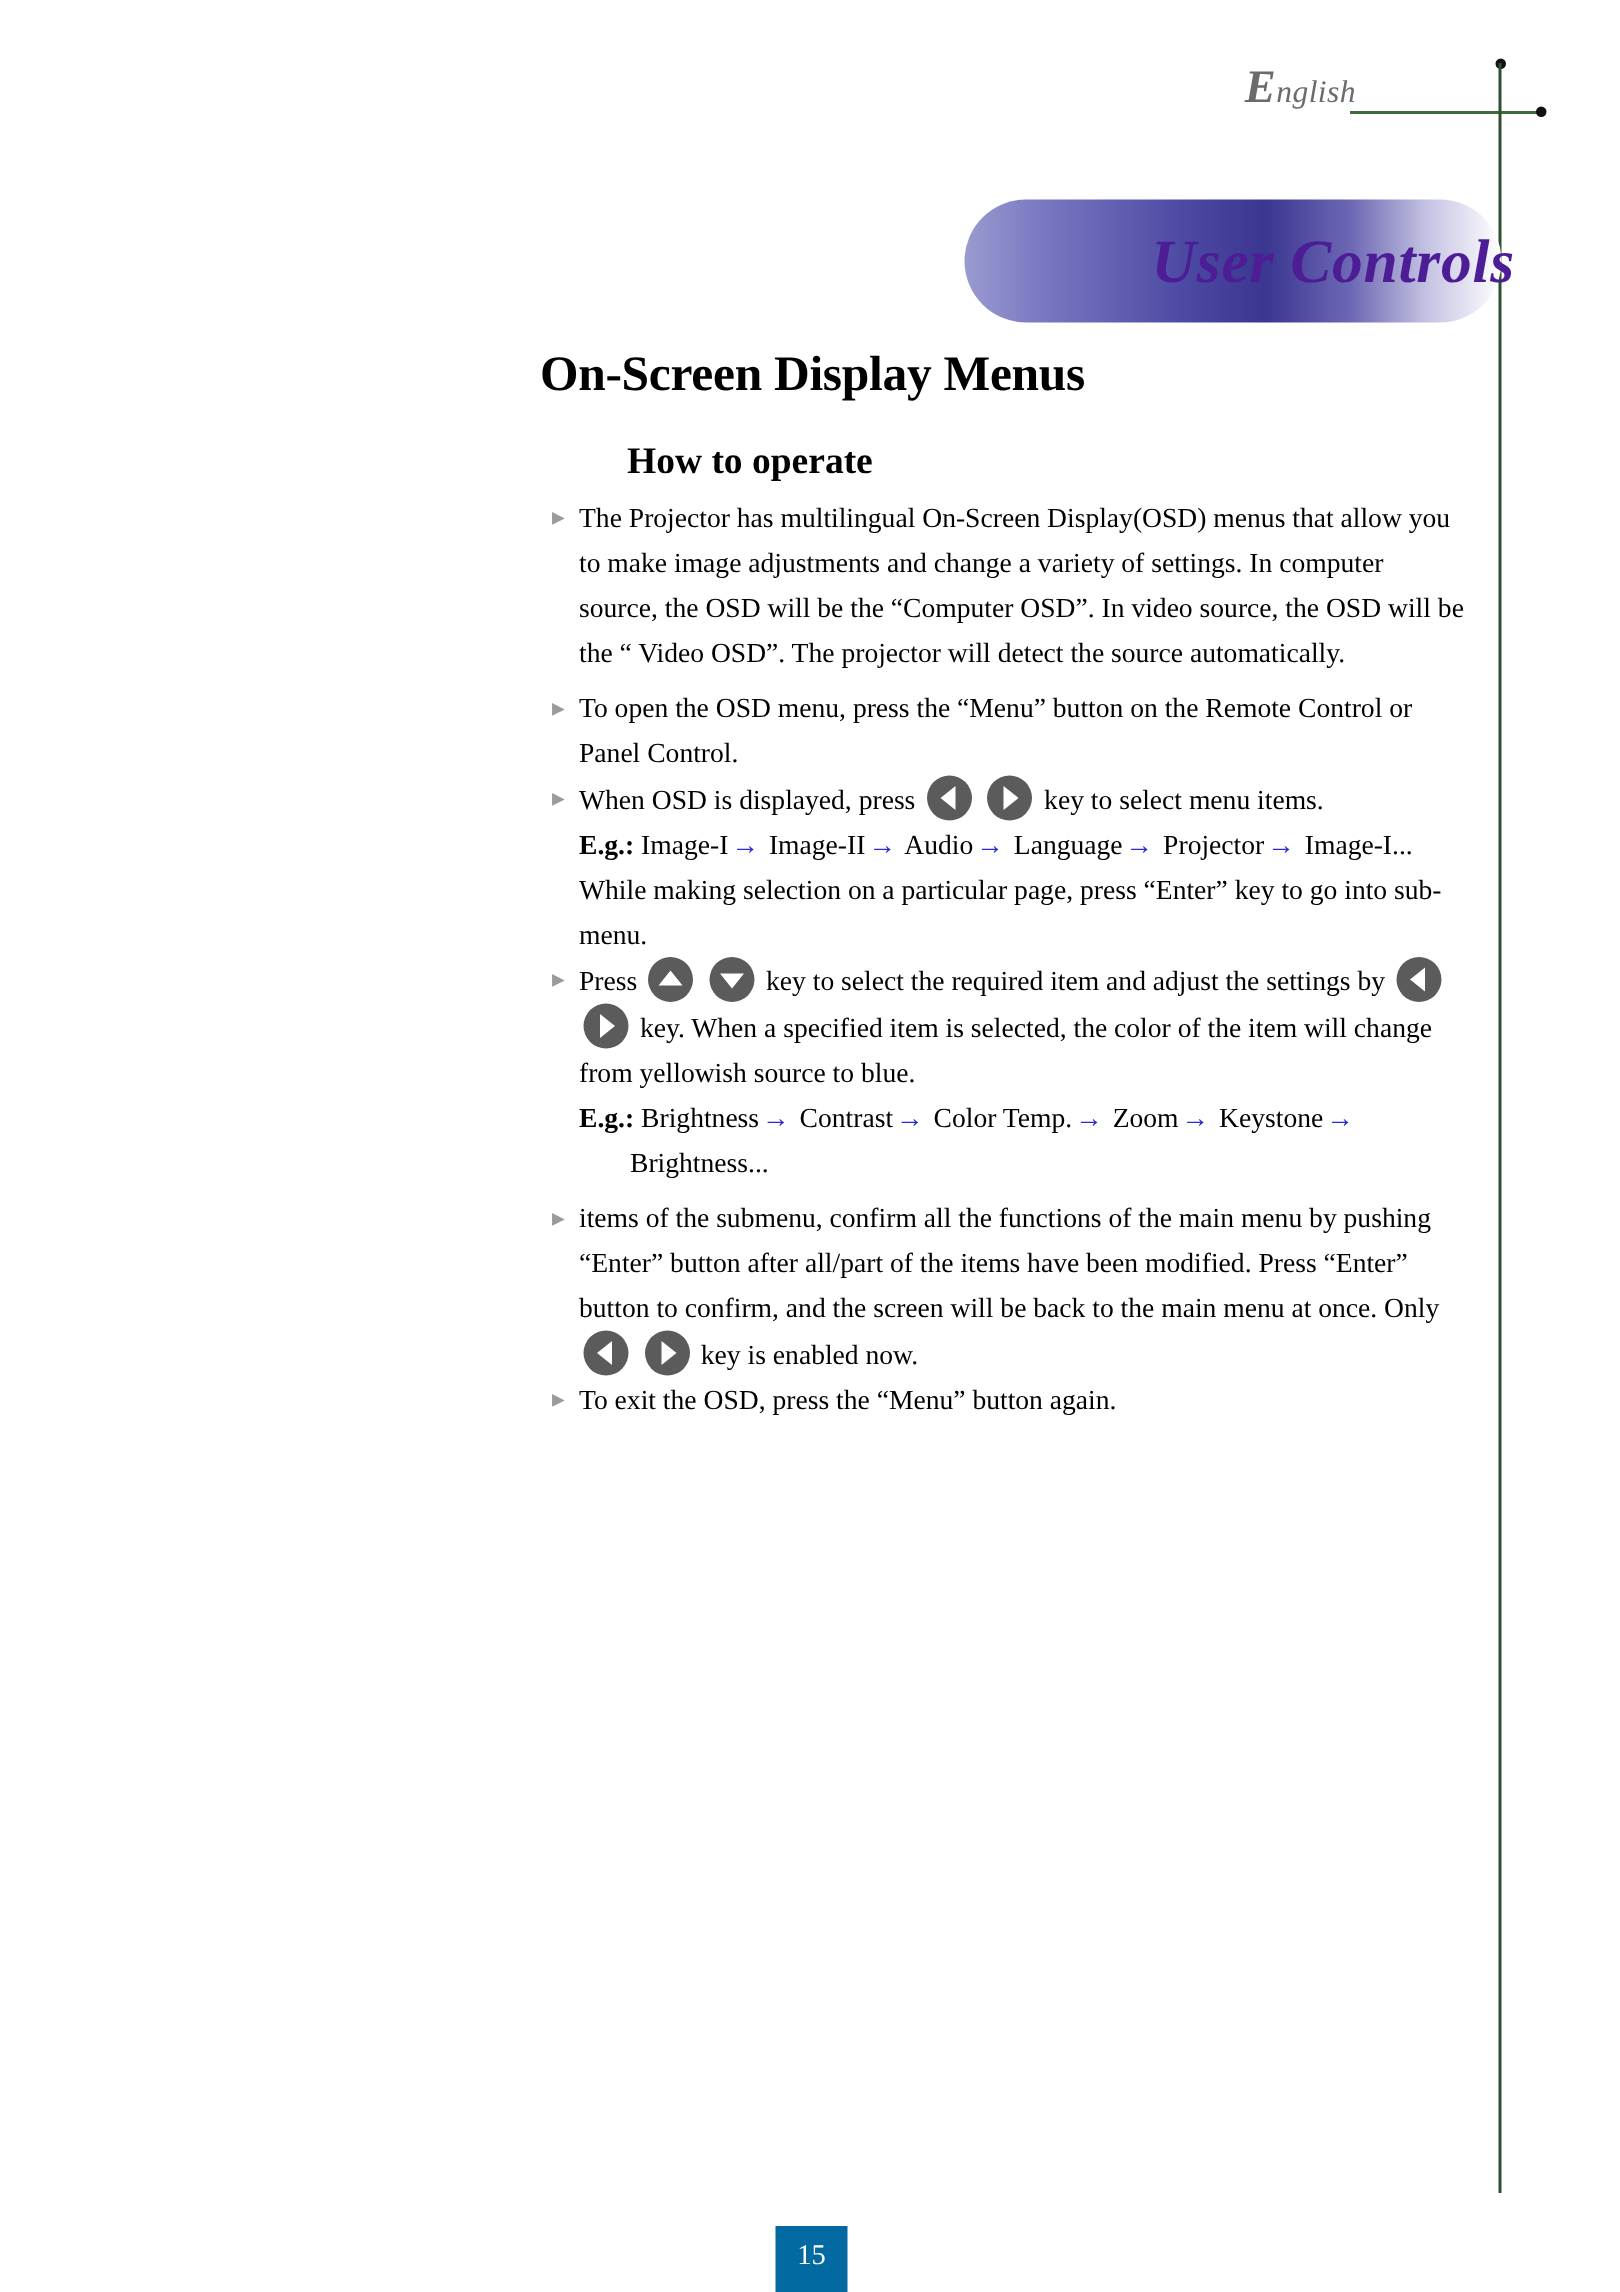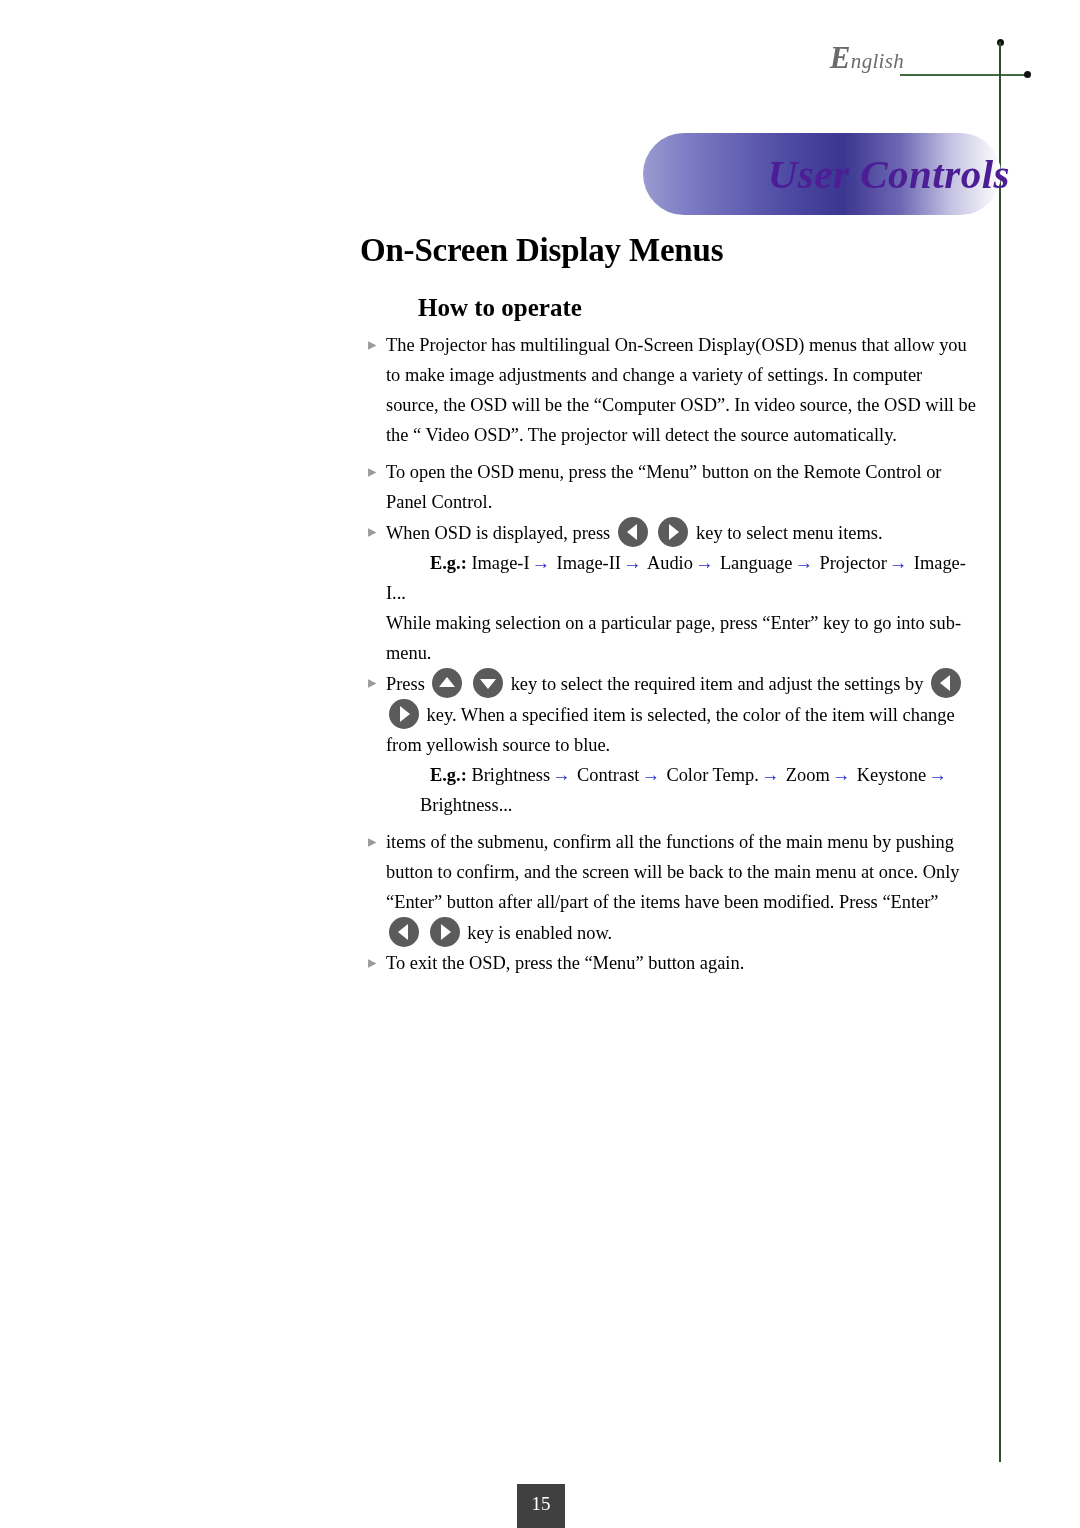--- a/index.html
+++ b/index.html
@@ -137,21 +137,21 @@
     left: 0;
     top: 0px;
     color: #9b9b9b;
     font-size: 17px;
     line-height: 30px;
   }
   .eg {
     padding-left: 18px;
     margin: 0;
   }
-  .eg b { font-weight: bold; margin-left: 44px; }
+  .eg b { font-weight: bold; }
   .eg .arr, .arrow-blue {
     color: #2b2bd0;
     font-weight: bold;
     padding: 0 2px;
   }
   .indent2 {
     padding-left: 52px;
     margin: 0;
   }
 
@@ -197,21 +197,21 @@
     border-top: 10px solid #ffffff;
   }
 
   
   #page-number {
     position: absolute;
     left: 517px;
     top: 1484px;
     width: 48px;
     height: 44px;
-    background: #404040;
+    background: #0369a1;
     color: #ffffff;
     font-size: 19px;
     text-align: center;
     line-height: 40px;
   }
 </style>
 </head>
 <body>
 
 <div id="header-deco">
@@ -293,22 +293,22 @@
     <span>Contrast</span><span class="arr">→</span>
     <span>Color Temp.</span><span class="arr">→</span>
     <span>Zoom</span><span class="arr">→</span>
     <span>Keystone</span><span class="arr">→</span>
   </div>
   <div class="indent2">Brightness...</div>
 
   <div class="para spaced">
     <span class="bullet">▸</span>
     <div>items of the submenu, confirm all the functions of the main menu by pushing</div>
+    <div>“Enter” button after all/part of the items have been modified.  Press “Enter”</div>
     <div>button to confirm, and the screen will be back to the main menu at once.  Only</div>
-    <div>“Enter” button after all/part of the items have been modified.  Press “Enter”</div>
     <div>
       <span class="keybtn left"></span>
       <span class="keybtn right"></span>
       <span>key is enabled now.</span>
     </div>
   </div>
 
   <div class="para">
     <span class="bullet">▸</span>
     <div>To exit the OSD, press the “Menu” button again.</div>

